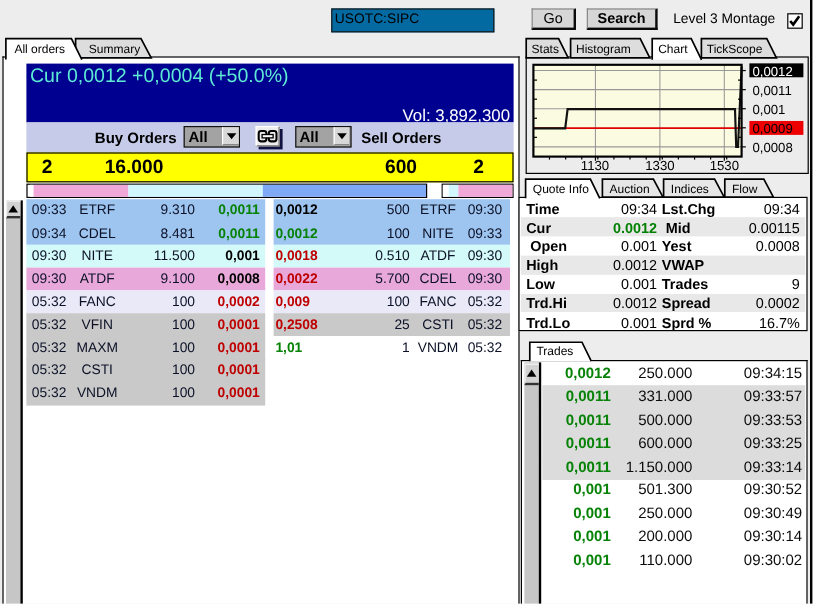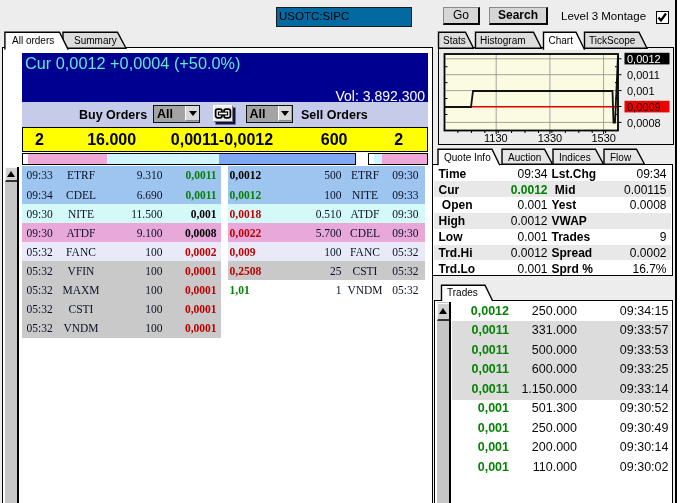--- a/index.html
+++ b/index.html
@@ -36,21 +36,21 @@
 
 .dbox{top:153px;height:11.5px;border:1.5px solid #000;background:#fff;}
 .dl{left:22px;width:334px;}
 .dr{left:367.5px;width:60.5px;}
 
 .sbtrack{background:#C6C6C6;}
 .sbedge{background:#000;}
 .sbbtn{background:#D2D2D2;border-top:1.5px solid #f8f8f8;border-left:1.5px solid #f0f0f0;border-bottom:2px solid #333;}
 .tri{width:0;height:0;border-left:4.5px solid transparent;border-right:4.5px solid transparent;border-bottom:6px solid #000;}
 
-.brow{height:19.1px;font-size:11.5px;color:#0b1126;font-family:Liberation Serif, serif;}
+.brow{height:19.1px;font-size:11.5px;color:#0b1126;}
 .brow span{position:absolute;top:3.2px;}
 .bl{left:22px;width:199px;}
 .br{left:227.5px;width:197.5px;}
 .c-t{left:4.5px;}
 .c-m{left:36px;width:46px;text-align:center;}
 .c-s{right:58.5px;width:70px;text-align:right;}
 .c-p{right:4.5px;width:70px;text-align:right;font-weight:bold;}
 .d-p{left:2px;font-weight:bold;}
 .d-s{right:83.5px;width:70px;text-align:right;}
 .d-m{left:114.5px;width:46px;text-align:center;}
@@ -127,21 +127,20 @@
 <div class="abs chain">
       <svg width="18" height="15" viewBox="0 0 18 15">
         <rect x="1.6" y="3.2" width="6.4" height="8.6" rx="2" fill="none" stroke="#000" stroke-width="1.7"></rect>
         <rect x="10" y="3.2" width="6.4" height="8.6" rx="2" fill="none" stroke="#000" stroke-width="1.7"></rect>
         <rect x="4.4" y="6.1" width="9.2" height="2.8" fill="#fff" stroke="#000" stroke-width="1.1"></rect>
       </svg>
     </div>
 <div class="abs ybar">
   <span style="left:11.9px">2</span>
   <span style="left:64.2px">16.000</span>
-  <span style="left:147.8px">0,0011-0,0012</span>
   <span style="left:297.8px">600</span>
   <span style="left:371.3px">2</span>
 </div>
 <div class="abs dbox dl">
       <div class="abs" style="left:1.5px;top:0;bottom:0;width:3px;background:#fff"></div>
       <div class="abs" style="left:4.5px;top:0;bottom:0;width:79px;background:#F0A8D8"></div>
       <div class="abs" style="left:83.5px;top:0;bottom:0;width:112px;background:#D2F6FE"></div>
       <div class="abs" style="left:195.5px;top:0;bottom:0;right:0;background:#7FA9F4"></div>
     </div>
 <div class="abs dbox dr">
@@ -158,21 +157,21 @@
 <div id="bookL">
       <div class="abs brow bl bg1" style="top:166.3px">
         <span class="c-t">09:33</span>
         <span class="c-m">ETRF</span>
         <span class="c-s">9.310</span>
         <span class="c-p pg">0,0011</span>
       </div>
       <div class="abs brow bl bg1" style="top:185.32000000000002px">
         <span class="c-t">09:34</span>
         <span class="c-m">CDEL</span>
-        <span class="c-s">6.690</span>
+        <span class="c-s">8.481</span>
         <span class="c-p pg">0,0011</span>
       </div>
       <div class="abs brow bl bg2" style="top:204.34px">
         <span class="c-t">09:30</span>
         <span class="c-m">NITE</span>
         <span class="c-s">11.500</span>
         <span class="c-p pk">0,001</span>
       </div>
       <div class="abs brow bl bg3" style="top:223.36px">
         <span class="c-t">09:30</span>

